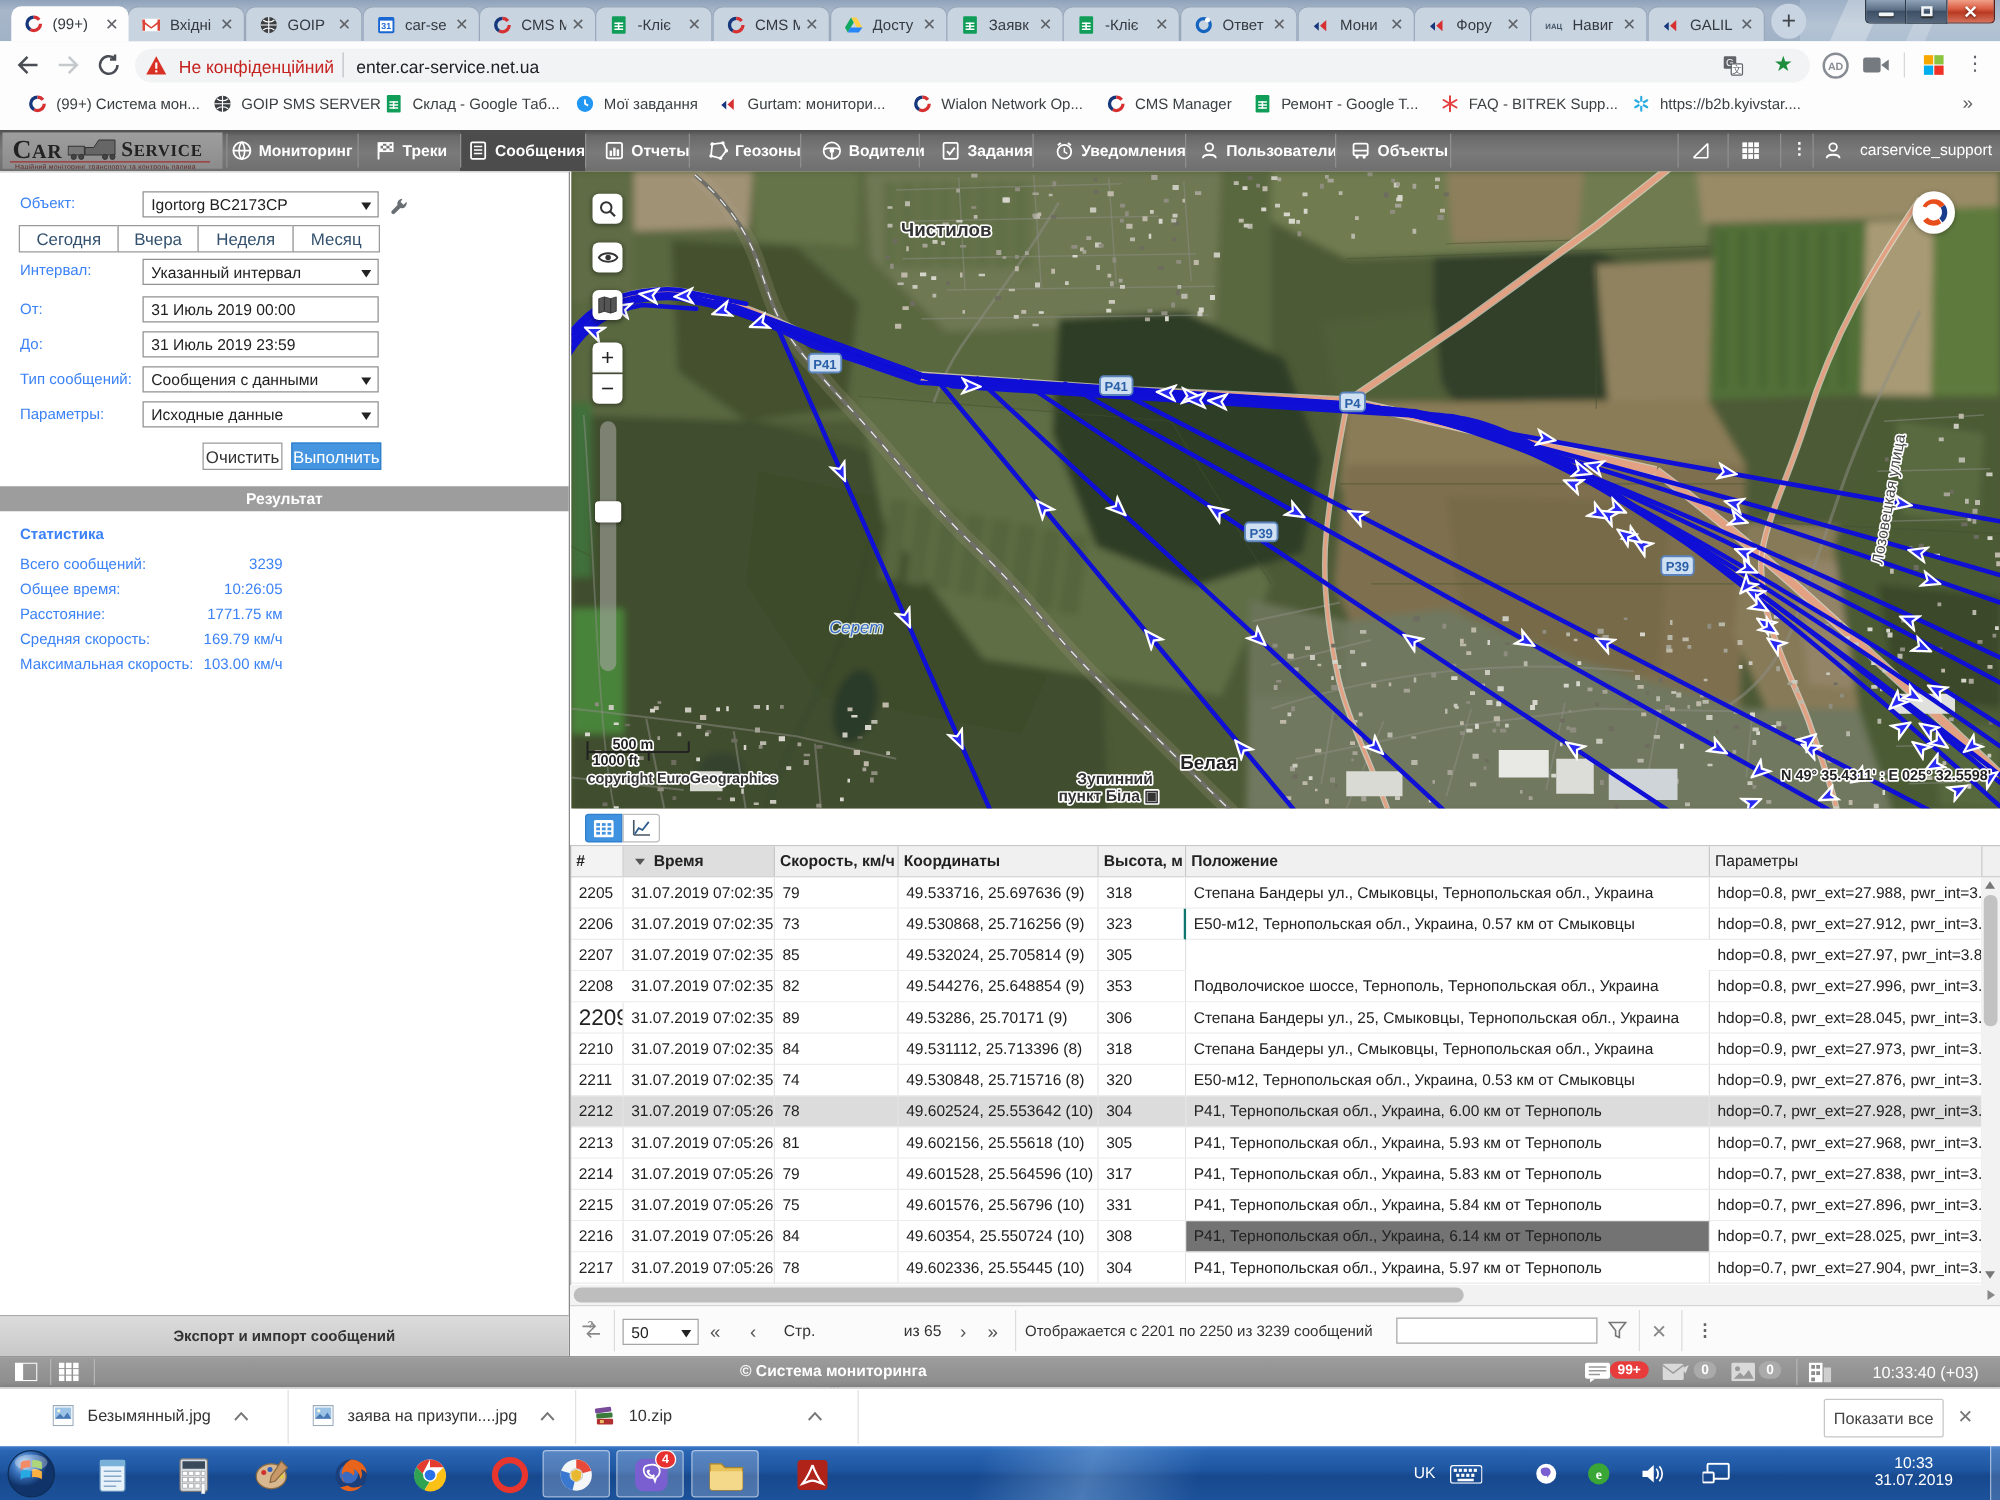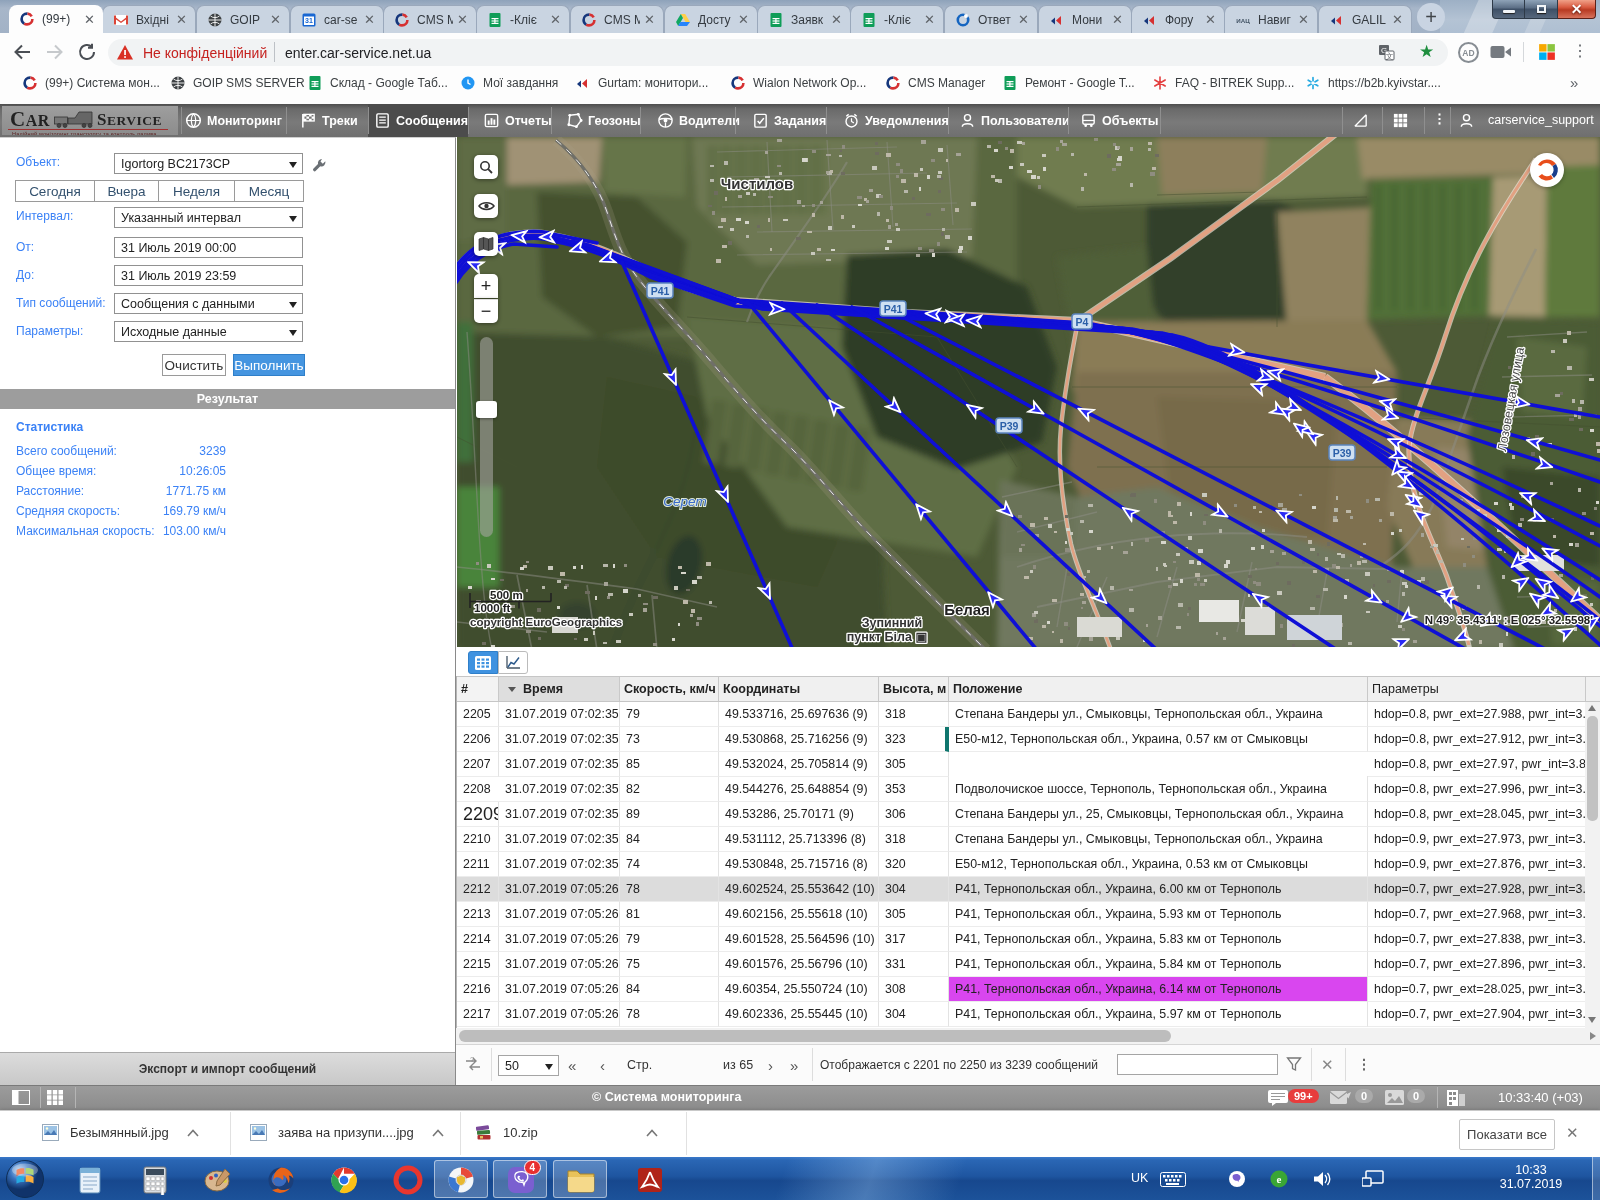--- a/index.html
+++ b/index.html
@@ -1304,21 +1304,21 @@
 <div class="abs" style="left:499px;top:702px;width:121px;height:25px;background:#fff;border-right:1px solid #e3e3e3;border-bottom:1px solid #ececec;font-size:12.4px;color:#222;display:flex;align-items:center;padding-left:6px;white-space:nowrap;overflow:hidden">31.07.2019 07:02:35</div>
 <div class="abs" style="left:620px;top:702px;width:99px;height:25px;background:#fff;border-right:1px solid #e3e3e3;border-bottom:1px solid #ececec;font-size:12.4px;color:#222;display:flex;align-items:center;padding-left:6px;white-space:nowrap;overflow:hidden">79</div>
 <div class="abs" style="left:719px;top:702px;width:160px;height:25px;background:#fff;border-right:1px solid #e3e3e3;border-bottom:1px solid #ececec;font-size:12.4px;color:#222;display:flex;align-items:center;padding-left:6px;white-space:nowrap;overflow:hidden">49.533716, 25.697636 (9)</div>
 <div class="abs" style="left:879px;top:702px;width:70px;height:25px;background:#fff;border-right:1px solid #e3e3e3;border-bottom:1px solid #ececec;font-size:12.4px;color:#222;display:flex;align-items:center;padding-left:6px;white-space:nowrap;overflow:hidden">318</div>
 <div class="abs" style="left:949px;top:702px;width:419px;height:25px;background:#fff;border-right:1px solid #e3e3e3;border-bottom:1px solid #ececec;font-size:12.4px;color:#222;display:flex;align-items:center;padding-left:6px;white-space:nowrap;overflow:hidden">Степана Бандеры ул., Смыковцы, Тернопольская обл., Украина</div>
 <div class="abs" style="left:1368px;top:702px;width:218px;height:25px;background:#fff;border-right:1px solid #e3e3e3;border-bottom:1px solid #ececec;font-size:12.4px;color:#222;display:flex;align-items:center;padding-left:6px;white-space:nowrap;overflow:hidden">hdop=0.8, pwr_ext=27.988, pwr_int=3.8</div>
 <div class="abs" style="left:457px;top:727px;width:42px;height:25px;background:#fff;border-right:1px solid #e3e3e3;border-bottom:1px solid #ececec;font-size:12.4px;color:#222;display:flex;align-items:center;padding-left:6px;white-space:nowrap;overflow:hidden">2206</div>
 <div class="abs" style="left:499px;top:727px;width:121px;height:25px;background:#fff;border-right:1px solid #e3e3e3;border-bottom:1px solid #ececec;font-size:12.4px;color:#222;display:flex;align-items:center;padding-left:6px;white-space:nowrap;overflow:hidden">31.07.2019 07:02:35</div>
 <div class="abs" style="left:620px;top:727px;width:99px;height:25px;background:#fff;border-right:1px solid #e3e3e3;border-bottom:1px solid #ececec;font-size:12.4px;color:#222;display:flex;align-items:center;padding-left:6px;white-space:nowrap;overflow:hidden">73</div>
 <div class="abs" style="left:719px;top:727px;width:160px;height:25px;background:#fff;border-right:1px solid #e3e3e3;border-bottom:1px solid #ececec;font-size:12.4px;color:#222;display:flex;align-items:center;padding-left:6px;white-space:nowrap;overflow:hidden">49.530868, 25.716256 (9)</div>
-<div class="abs" style="left:879px;top:727px;width:70px;height:25px;background:#fff;border-right:4px solid #0f766e;border-bottom:1px solid #ececec;font-size:12.4px;color:#222;display:flex;align-items:center;padding-left:6px;white-space:nowrap;overflow:hidden">323</div>
+<div class="abs" style="left:879px;top:727px;width:70px;height:25px;background:#fff;border-right:2px solid #0f766e;border-bottom:1px solid #ececec;font-size:12.4px;color:#222;display:flex;align-items:center;padding-left:6px;white-space:nowrap;overflow:hidden">323</div>
 <div class="abs" style="left:949px;top:727px;width:419px;height:25px;background:#fff;border-right:1px solid #e3e3e3;border-bottom:1px solid #ececec;font-size:12.4px;color:#222;display:flex;align-items:center;padding-left:6px;white-space:nowrap;overflow:hidden">Е50-м12, Тернопольская обл., Украина, 0.57 км от Смыковцы</div>
 <div class="abs" style="left:1368px;top:727px;width:218px;height:25px;background:#fff;border-right:1px solid #e3e3e3;border-bottom:1px solid #ececec;font-size:12.4px;color:#222;display:flex;align-items:center;padding-left:6px;white-space:nowrap;overflow:hidden">hdop=0.8, pwr_ext=27.912, pwr_int=3.8</div>
 <div class="abs" style="left:457px;top:752px;width:42px;height:25px;background:#fff;border-right:1px solid #e3e3e3;border-bottom:1px solid #ececec;font-size:12.4px;color:#222;display:flex;align-items:center;padding-left:6px;white-space:nowrap;overflow:hidden">2207</div>
 <div class="abs" style="left:499px;top:752px;width:121px;height:25px;background:#fff;border-right:1px solid #e3e3e3;border-bottom:1px solid #ececec;font-size:12.4px;color:#222;display:flex;align-items:center;padding-left:6px;white-space:nowrap;overflow:hidden">31.07.2019 07:02:35</div>
 <div class="abs" style="left:620px;top:752px;width:99px;height:25px;background:#fff;border-right:1px solid #e3e3e3;border-bottom:1px solid #ececec;font-size:12.4px;color:#222;display:flex;align-items:center;padding-left:6px;white-space:nowrap;overflow:hidden">85</div>
 <div class="abs" style="left:719px;top:752px;width:160px;height:25px;background:#fff;border-right:1px solid #e3e3e3;border-bottom:1px solid #ececec;font-size:12.4px;color:#222;display:flex;align-items:center;padding-left:6px;white-space:nowrap;overflow:hidden">49.532024, 25.705814 (9)</div>
 <div class="abs" style="left:879px;top:752px;width:70px;height:25px;background:#fff;border-right:1px solid #e3e3e3;border-bottom:1px solid #ececec;font-size:12.4px;color:#222;display:flex;align-items:center;padding-left:6px;white-space:nowrap;overflow:hidden">305</div>
 <div class="abs" style="left:949px;top:776px;width:419px;height:25px;background:#fff;border-right:1px solid #e3e3e3;border-bottom:1px solid #ececec;font-size:12.4px;color:#222;display:flex;align-items:center;padding-left:6px;white-space:nowrap;overflow:hidden">Степана Бандеры ул., 38, Смыковцы, Тернопольская обл., Украина</div>
 <div class="abs" style="left:1368px;top:752px;width:218px;height:25px;background:#fff;border-right:1px solid #e3e3e3;border-bottom:1px solid #ececec;font-size:12.4px;color:#222;display:flex;align-items:center;padding-left:6px;white-space:nowrap;overflow:hidden">hdop=0.8, pwr_ext=27.97, pwr_int=3.80</div>
 <div class="abs" style="left:457px;top:777px;width:54px;height:25px;background:#fff;border-right:1px solid #e3e3e3;border-bottom:1px solid #ececec;font-size:12.4px;color:#222;display:flex;align-items:center;padding-left:6px;white-space:nowrap;overflow:hidden">2208</div>
@@ -1375,21 +1375,21 @@
 <div class="abs" style="left:620px;top:952px;width:99px;height:25px;background:#fff;border-right:1px solid #e3e3e3;border-bottom:1px solid #ececec;font-size:12.4px;color:#222;display:flex;align-items:center;padding-left:6px;white-space:nowrap;overflow:hidden">75</div>
 <div class="abs" style="left:719px;top:952px;width:160px;height:25px;background:#fff;border-right:1px solid #e3e3e3;border-bottom:1px solid #ececec;font-size:12.4px;color:#222;display:flex;align-items:center;padding-left:6px;white-space:nowrap;overflow:hidden">49.601576, 25.56796 (10)</div>
 <div class="abs" style="left:879px;top:952px;width:70px;height:25px;background:#fff;border-right:1px solid #e3e3e3;border-bottom:1px solid #ececec;font-size:12.4px;color:#222;display:flex;align-items:center;padding-left:6px;white-space:nowrap;overflow:hidden">331</div>
 <div class="abs" style="left:949px;top:952px;width:419px;height:25px;background:#fff;border-right:1px solid #e3e3e3;border-bottom:1px solid #ececec;font-size:12.4px;color:#222;display:flex;align-items:center;padding-left:6px;white-space:nowrap;overflow:hidden">Р41, Тернопольская обл., Украина, 5.84 км от Тернополь</div>
 <div class="abs" style="left:1368px;top:952px;width:218px;height:25px;background:#fff;border-right:1px solid #e3e3e3;border-bottom:1px solid #ececec;font-size:12.4px;color:#222;display:flex;align-items:center;padding-left:6px;white-space:nowrap;overflow:hidden">hdop=0.7, pwr_ext=27.896, pwr_int=3.8</div>
 <div class="abs" style="left:457px;top:977px;width:42px;height:25px;background:#fff;border-right:1px solid #e3e3e3;border-bottom:1px solid #ececec;font-size:12.4px;color:#222;display:flex;align-items:center;padding-left:6px;white-space:nowrap;overflow:hidden">2216</div>
 <div class="abs" style="left:499px;top:977px;width:121px;height:25px;background:#fff;border-right:1px solid #e3e3e3;border-bottom:1px solid #ececec;font-size:12.4px;color:#222;display:flex;align-items:center;padding-left:6px;white-space:nowrap;overflow:hidden">31.07.2019 07:05:26</div>
 <div class="abs" style="left:620px;top:977px;width:99px;height:25px;background:#fff;border-right:1px solid #e3e3e3;border-bottom:1px solid #ececec;font-size:12.4px;color:#222;display:flex;align-items:center;padding-left:6px;white-space:nowrap;overflow:hidden">84</div>
 <div class="abs" style="left:719px;top:977px;width:160px;height:25px;background:#fff;border-right:1px solid #e3e3e3;border-bottom:1px solid #ececec;font-size:12.4px;color:#222;display:flex;align-items:center;padding-left:6px;white-space:nowrap;overflow:hidden">49.60354, 25.550724 (10)</div>
 <div class="abs" style="left:879px;top:977px;width:70px;height:25px;background:#fff;border-right:1px solid #e3e3e3;border-bottom:1px solid #ececec;font-size:12.4px;color:#222;display:flex;align-items:center;padding-left:6px;white-space:nowrap;overflow:hidden">308</div>
-<div class="abs" style="left:949px;top:977px;width:419px;height:25px;background:#d946ef;border-right:1px solid #e3e3e3;border-bottom:1px solid #ececec;font-size:12.4px;color:#222;display:flex;align-items:center;padding-left:6px;white-space:nowrap;overflow:hidden">Р41, Тернопольская обл., Украина, 6.14 км от Тернополь</div>
+<div class="abs" style="left:949px;top:977px;width:419px;height:25px;background:#737373;border-right:1px solid #e3e3e3;border-bottom:1px solid #ececec;font-size:12.4px;color:#222;display:flex;align-items:center;padding-left:6px;white-space:nowrap;overflow:hidden">Р41, Тернопольская обл., Украина, 6.14 км от Тернополь</div>
 <div class="abs" style="left:1368px;top:977px;width:218px;height:25px;background:#fff;border-right:1px solid #e3e3e3;border-bottom:1px solid #ececec;font-size:12.4px;color:#222;display:flex;align-items:center;padding-left:6px;white-space:nowrap;overflow:hidden">hdop=0.7, pwr_ext=28.025, pwr_int=3.8</div>
 <div class="abs" style="left:457px;top:1002px;width:42px;height:25px;background:#fff;border-right:1px solid #e3e3e3;border-bottom:1px solid #ececec;font-size:12.4px;color:#222;display:flex;align-items:center;padding-left:6px;white-space:nowrap;overflow:hidden">2217</div>
 <div class="abs" style="left:499px;top:1002px;width:121px;height:25px;background:#fff;border-right:1px solid #e3e3e3;border-bottom:1px solid #ececec;font-size:12.4px;color:#222;display:flex;align-items:center;padding-left:6px;white-space:nowrap;overflow:hidden">31.07.2019 07:05:26</div>
 <div class="abs" style="left:620px;top:1002px;width:99px;height:25px;background:#fff;border-right:1px solid #e3e3e3;border-bottom:1px solid #ececec;font-size:12.4px;color:#222;display:flex;align-items:center;padding-left:6px;white-space:nowrap;overflow:hidden">78</div>
 <div class="abs" style="left:719px;top:1002px;width:160px;height:25px;background:#fff;border-right:1px solid #e3e3e3;border-bottom:1px solid #ececec;font-size:12.4px;color:#222;display:flex;align-items:center;padding-left:6px;white-space:nowrap;overflow:hidden">49.602336, 25.55445 (10)</div>
 <div class="abs" style="left:879px;top:1002px;width:70px;height:25px;background:#fff;border-right:1px solid #e3e3e3;border-bottom:1px solid #ececec;font-size:12.4px;color:#222;display:flex;align-items:center;padding-left:6px;white-space:nowrap;overflow:hidden">304</div>
 <div class="abs" style="left:949px;top:1002px;width:419px;height:25px;background:#fff;border-right:1px solid #e3e3e3;border-bottom:1px solid #ececec;font-size:12.4px;color:#222;display:flex;align-items:center;padding-left:6px;white-space:nowrap;overflow:hidden">Р41, Тернопольская обл., Украина, 5.97 км от Тернополь</div>
 <div class="abs" style="left:1368px;top:1002px;width:218px;height:25px;background:#fff;border-right:1px solid #e3e3e3;border-bottom:1px solid #ececec;font-size:12.4px;color:#222;display:flex;align-items:center;padding-left:6px;white-space:nowrap;overflow:hidden">hdop=0.7, pwr_ext=27.904, pwr_int=3.8</div>
 <div class="abs" style="left:456px;top:676px;width:1px;height:368px;background:#b5b5b5"></div>
 <div class="abs" style="left:1585px;top:702px;width:15px;height:326px;background:#f2f2f2"></div>

